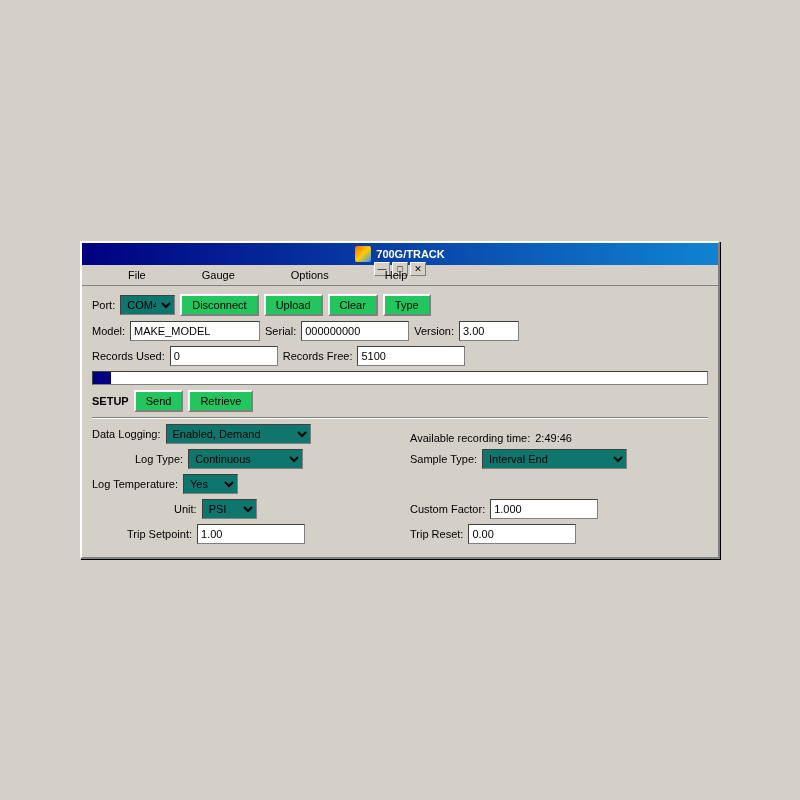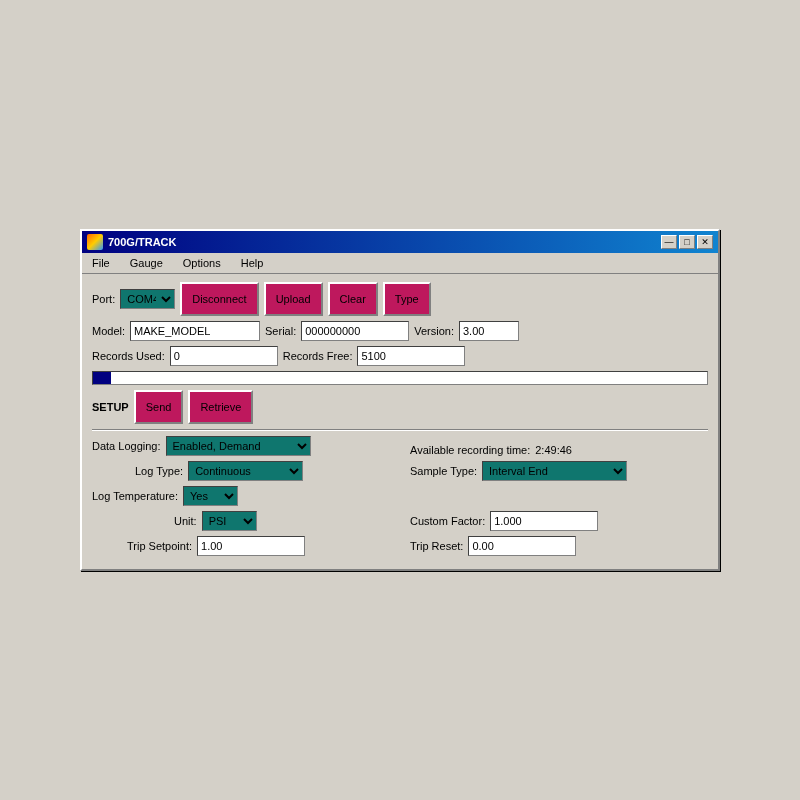--- a/index.html
+++ b/index.html
@@ -24,20 +24,21 @@
     }
 
     .title-bar {
       background: linear-gradient(to right, #000080, #1084d0);
       color: white;
       padding: 3px 5px;
       display: flex;
       align-items: center;
       justify-content: space-between;
       height: 22px;
+      flex-direction: column;
     }
 
     .title-bar-left {
       display: flex;
       align-items: center;
       gap: 5px;
     }
 
     .title-icon {
       width: 16px;
@@ -78,20 +79,21 @@
       border-bottom: 1px solid #808080;
       padding: 2px 5px;
       display: flex;
       gap: 10px;
     }
 
     .menu-item {
       padding: 2px 5px;
       cursor: pointer;
       font-size: 11px;
+      margin-left: 36px;
     }
 
     .content {
       padding: 8px 10px;
       background: #d4d0c8;
     }
 
     .row {
       display: flex;
       align-items: center;
@@ -113,29 +115,29 @@
       font-size: 11px;
       font-family: 'Tahoma', 'Arial', sans-serif;
       height: 20px;
     }
 
     .input-sm { width: 60px; }
     .input-md { width: 108px; }
     .input-lg { width: 130px; }
 
     .btn {
-      background: #be185d;
+      background: #22c55e;
       border: 2px solid #fff;
       border-right-color: #808080;
       border-bottom-color: #808080;
       padding: 2px 10px;
       font-size: 11px;
       font-family: 'Tahoma', 'Arial', sans-serif;
       cursor: pointer;
-      height: 34px;
+      height: 22px;
       white-space: nowrap;
     }
 
     .select-field {
       background: #0f766e;
       border: 1px solid #808080;
       border-top-color: #404040;
       border-left-color: #404040;
       padding: 1px 2px;
       font-size: 11px;

